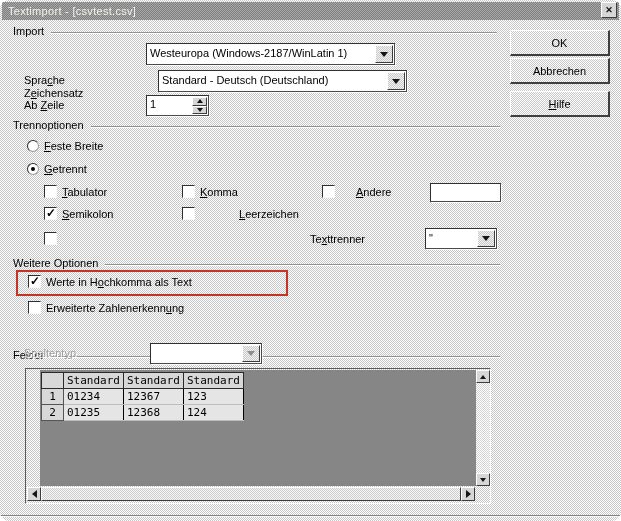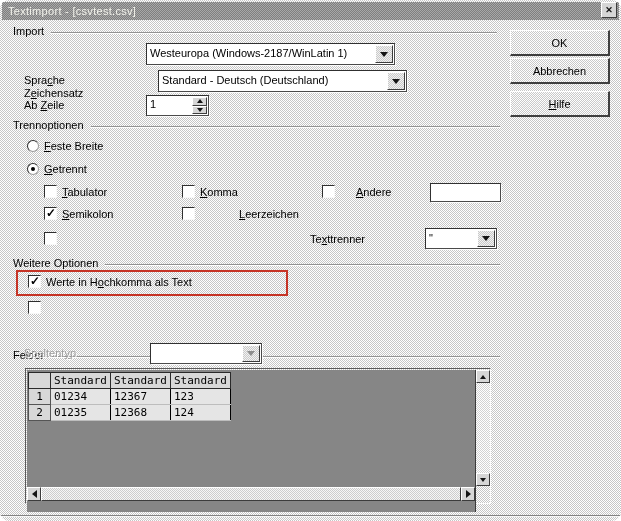--- a/index.html
+++ b/index.html
@@ -54,21 +54,21 @@
   .spin .val{flex:1;font-size:11px;line-height:15px;padding:1px 3px;}
   .spinbtns{width:15px;margin:1px;display:flex;flex-direction:column;}
   .sb{flex:1;background:#d6d6d6;border-top:1px solid #fff;border-left:1px solid #fff;
        border-right:1px solid #3c3c3c;border-bottom:1px solid #3c3c3c;
        display:flex;align-items:center;justify-content:center;cursor:pointer;}
   .redbox{position:absolute;border:2px solid #c63426;background:transparent;}
   .dis-lbl{color:#9d9d9d;text-shadow:1px 1px 0 #ffffff;}
   .tablebox{position:absolute;left:25px;top:368px;width:466px;height:136px;
        border-top:1px solid #5a5a5a;border-left:1px solid #5a5a5a;
        border-bottom:1px solid #fbfbfb;border-right:1px solid #fbfbfb;box-sizing:border-box;}
-  .gridarea{position:absolute;left:1px;top:1px;width:448px;height:142px;background:#868686;border-right:1px solid #3a3a3a;}
+  .gridarea{position:absolute;left:14px;top:1px;width:448px;height:116px;background:#868686;border-right:1px solid #3a3a3a;}
   .gridtbl{position:absolute;left:1px;top:2px;border-collapse:collapse;
        font-family:"DejaVu Sans Mono",monospace;font-size:11px;}
   .gridtbl td{height:15px;padding:0 3px;white-space:nowrap;}
   .crn{background:#d8d8d8;border:1px solid #2a2a2a;width:15px;}
   .hd{background:#d8d8d8;border:1px solid #2a2a2a;width:50px;}
   .rn{background:#d8d8d8;border:1px solid #555;text-align:center;}
   .dc{background:#e5e5e5;border-right:1px solid #000000;border-bottom:1px solid #bdbdbd;}
   .vsb{position:absolute;left:450px;top:1px;width:14px;height:116px;
        background-image:repeating-conic-gradient(#ffffff 0% 25%, #d2d2d2 0% 50%);background-size:2px 2px;}
   .vsb .up{position:absolute;left:0;top:0;width:14px;height:13px;box-sizing:border-box;}
@@ -181,20 +181,21 @@
   <div class="grouphdr" style="left:13px;top:257px;width:487px;">
     <span class="gt">Weitere Optionen</span>
     <span class="gline"></span>
   </div>
 
   <div class="redbox" style="left:16px;top:270px;width:268px;height:22px;"></div>
   <span class="cb checked" style="left:28px;top:275px;"></span>
   <span class="lbl" style="left:46px;top:276px;">Werte in H<u>o</u>chkomma als Text</span>
 
   <span class="cb" style="left:28px;top:301px;"></span>
+  <span class="lbl" style="left:46px;top:302px;">Erweiterte Zahlenerkenn<u>u</u>ng</span>
 
   <div class="grouphdr" style="left:13px;top:325px;width:487px;margin-top:24px;">
     <span class="gt">Felder</span>
     <span class="gline"></span>
   </div>
 
   <span class="lbl dis-lbl" style="left:24px;top:347px;">Spaltent<u>y</u>p</span>
   <div class="combo field disabled" style="left:150px;top:343px;width:110px;height:19px;">
     <span class="val"></span>
     <span class="dropbtn">

